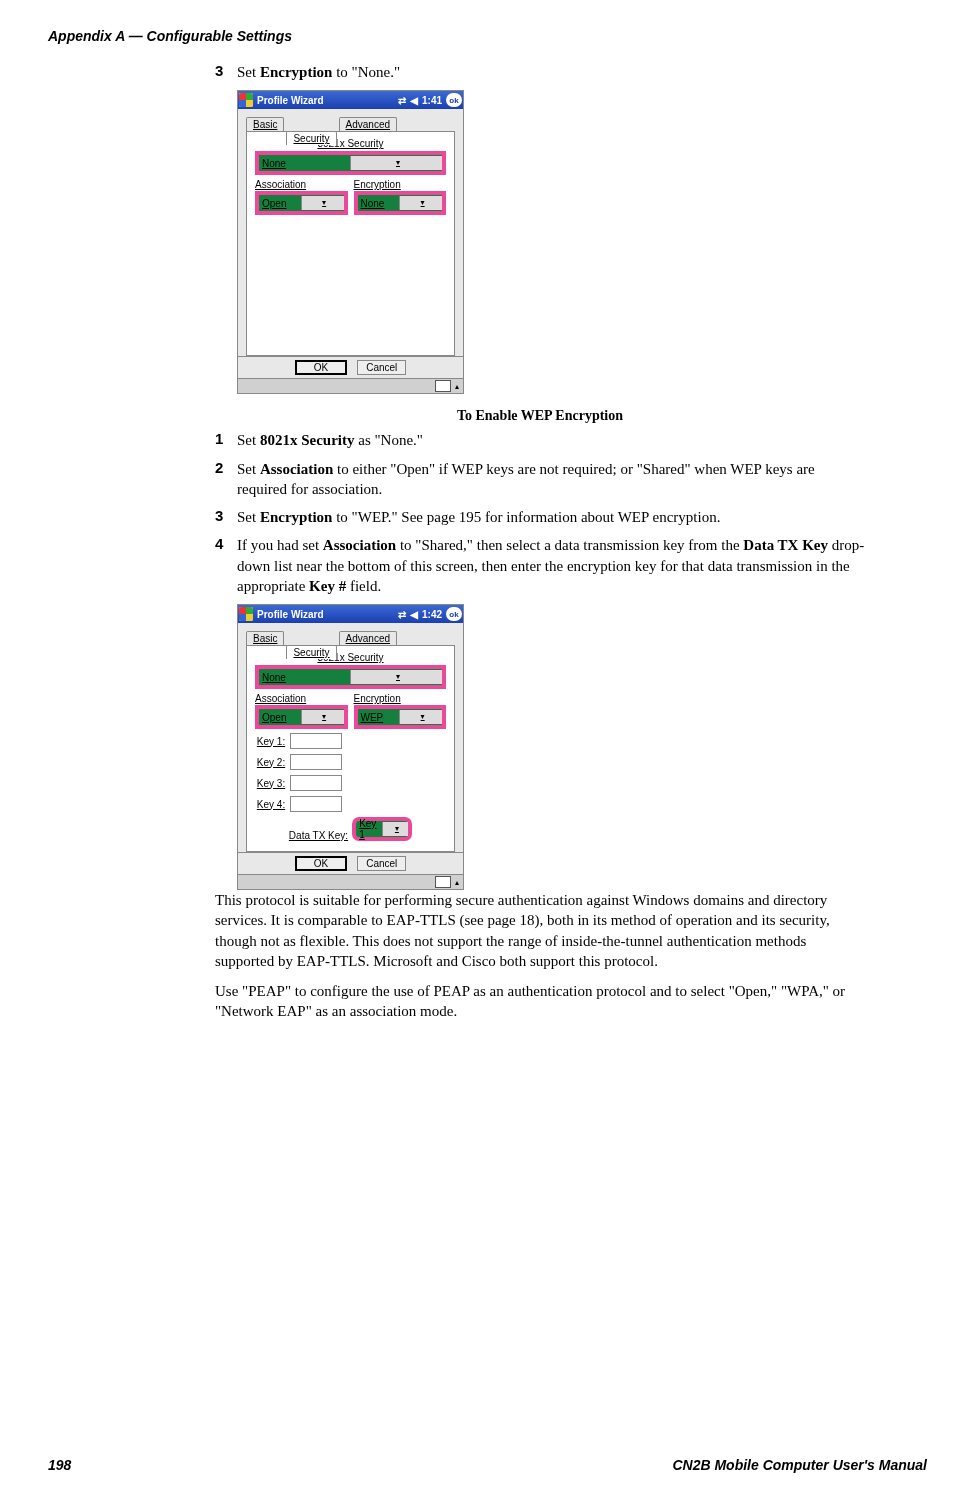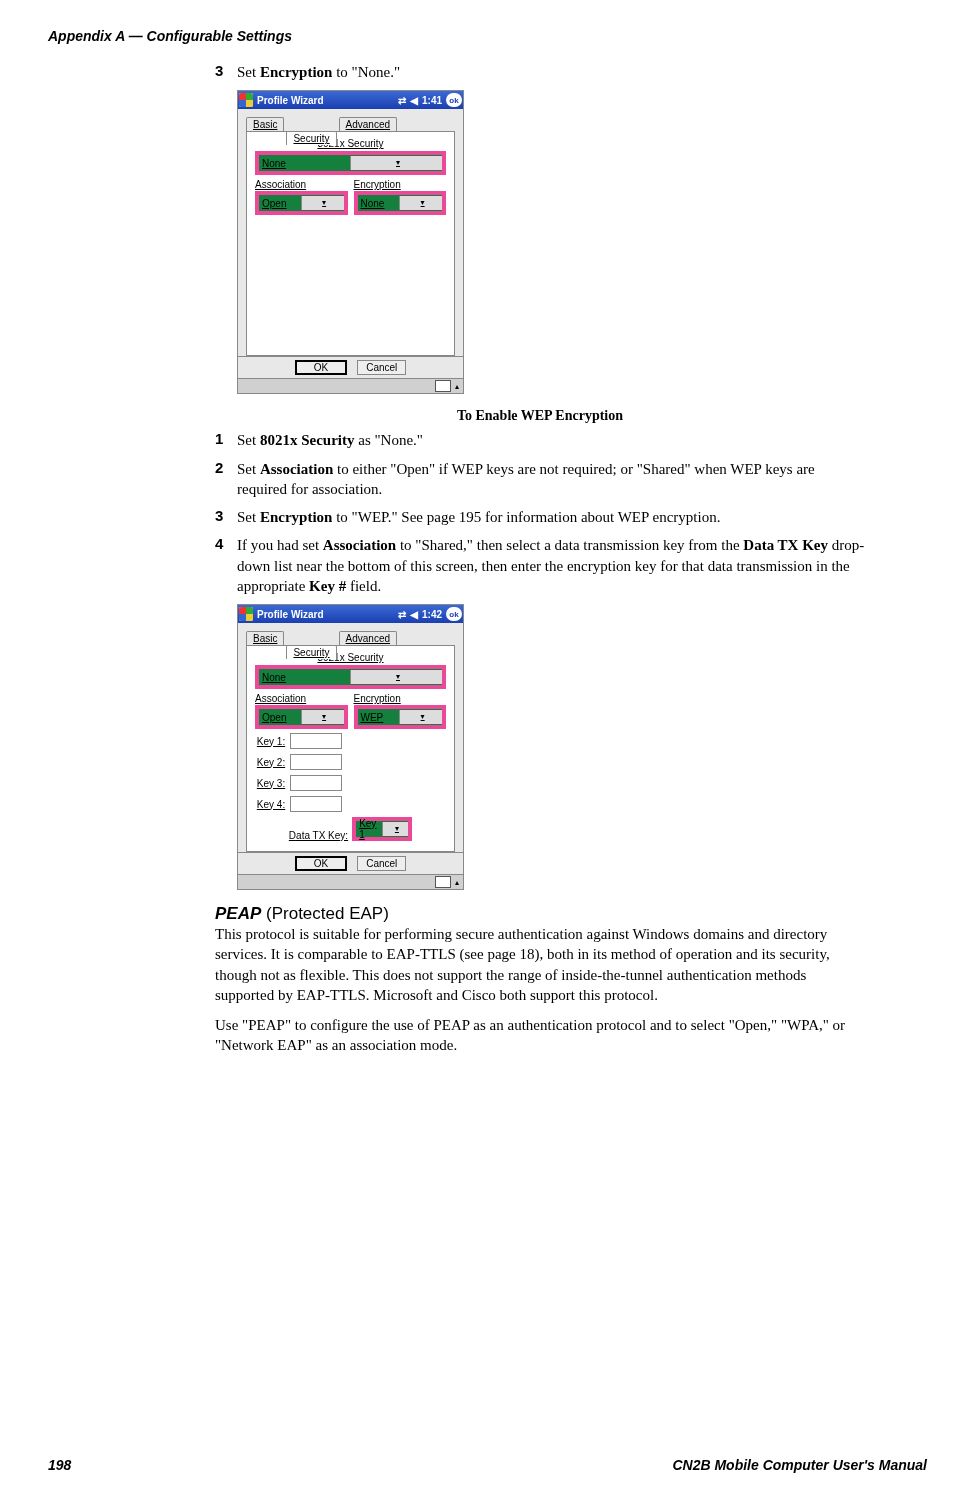--- a/index.html
+++ b/index.html
@@ -108,21 +108,21 @@
   .combo span{flex:1;padding-left:3px;}
   .combo .arrow{width:14px;text-align:center;border-left:1px solid #888;background:#ddd;font-size:8px;line-height:14px;}
   .two-col{display:flex;gap:6px;}
   .two-col > div{flex:1;}
   .lbl{font-size:10px;margin-bottom:1px;}
   .blank-area{height:130px;}
   .key-row{display:flex;align-items:center;margin-bottom:5px;gap:3px;}
   .key-row .klabel{width:32px;text-align:center;font-size:10px;}
   .key-row .kinput{border:1px solid #888;height:14px;width:50px;background:#fff;}
   .data-tx-row{display:flex;align-items:flex-end;justify-content:center;gap:4px;margin-top:2px;margin-bottom:4px;}
-  .data-tx-row .combo{width:52px;margin-bottom:0;}
+  .data-tx-row .combo{width:52px;margin-bottom:0;border-radius:7px;}
   .btn-row{display:flex;justify-content:center;gap:10px;background:#e8e8e8;border-top:1px solid #888;padding:3px 0;}
   .btn{border:1px solid #888;background:#eee;font-size:10px;padding:1px 8px;}
   .btn.primary{border:2px solid #000;padding:0px 17px;}
   .bottom-strip{height:14px;background:#d0d0d0;border-top:1px solid #888;display:flex;justify-content:flex-end;align-items:center;padding-right:4px;gap:4px;}
   .kb-icon{width:14px;height:10px;border:1px solid #555;background:#fff;}
   .uparr{font-size:8px;}
 </style>
 </head>
 <body>
 
@@ -301,23 +301,20 @@
     <div class="btn-row">
       <div class="btn primary">OK</div>
       <div class="btn">Cancel</div>
     </div>
     <div class="bottom-strip">
       <span class="kb-icon"></span>
       <span class="uparr">▴</span>
     </div>
   </div>
 
-  <div class="peap-head">
-    <span class="first">PEAP</span><span class="paren"> (Protected EAP)</span>
-  </div>
   <div class="para">This protocol is suitable for performing secure authentication against Windows domains and directory services. It is comparable to EAP-TTLS (see page 18), both in its method of operation and its security, though not as flexible. This does not support the range of inside-the-tunnel authentication methods supported by EAP-TTLS. Microsoft and Cisco both support this protocol.</div>
   <div class="para2">Use "PEAP" to configure the use of PEAP as an authentication protocol and to select "Open," "WPA," or "Network EAP" as an association mode.</div>
 
 </div>
 
 <div class="footer-row">
   <div>198</div>
   <div>CN2B Mobile Computer User's Manual</div>
 </div>
 

